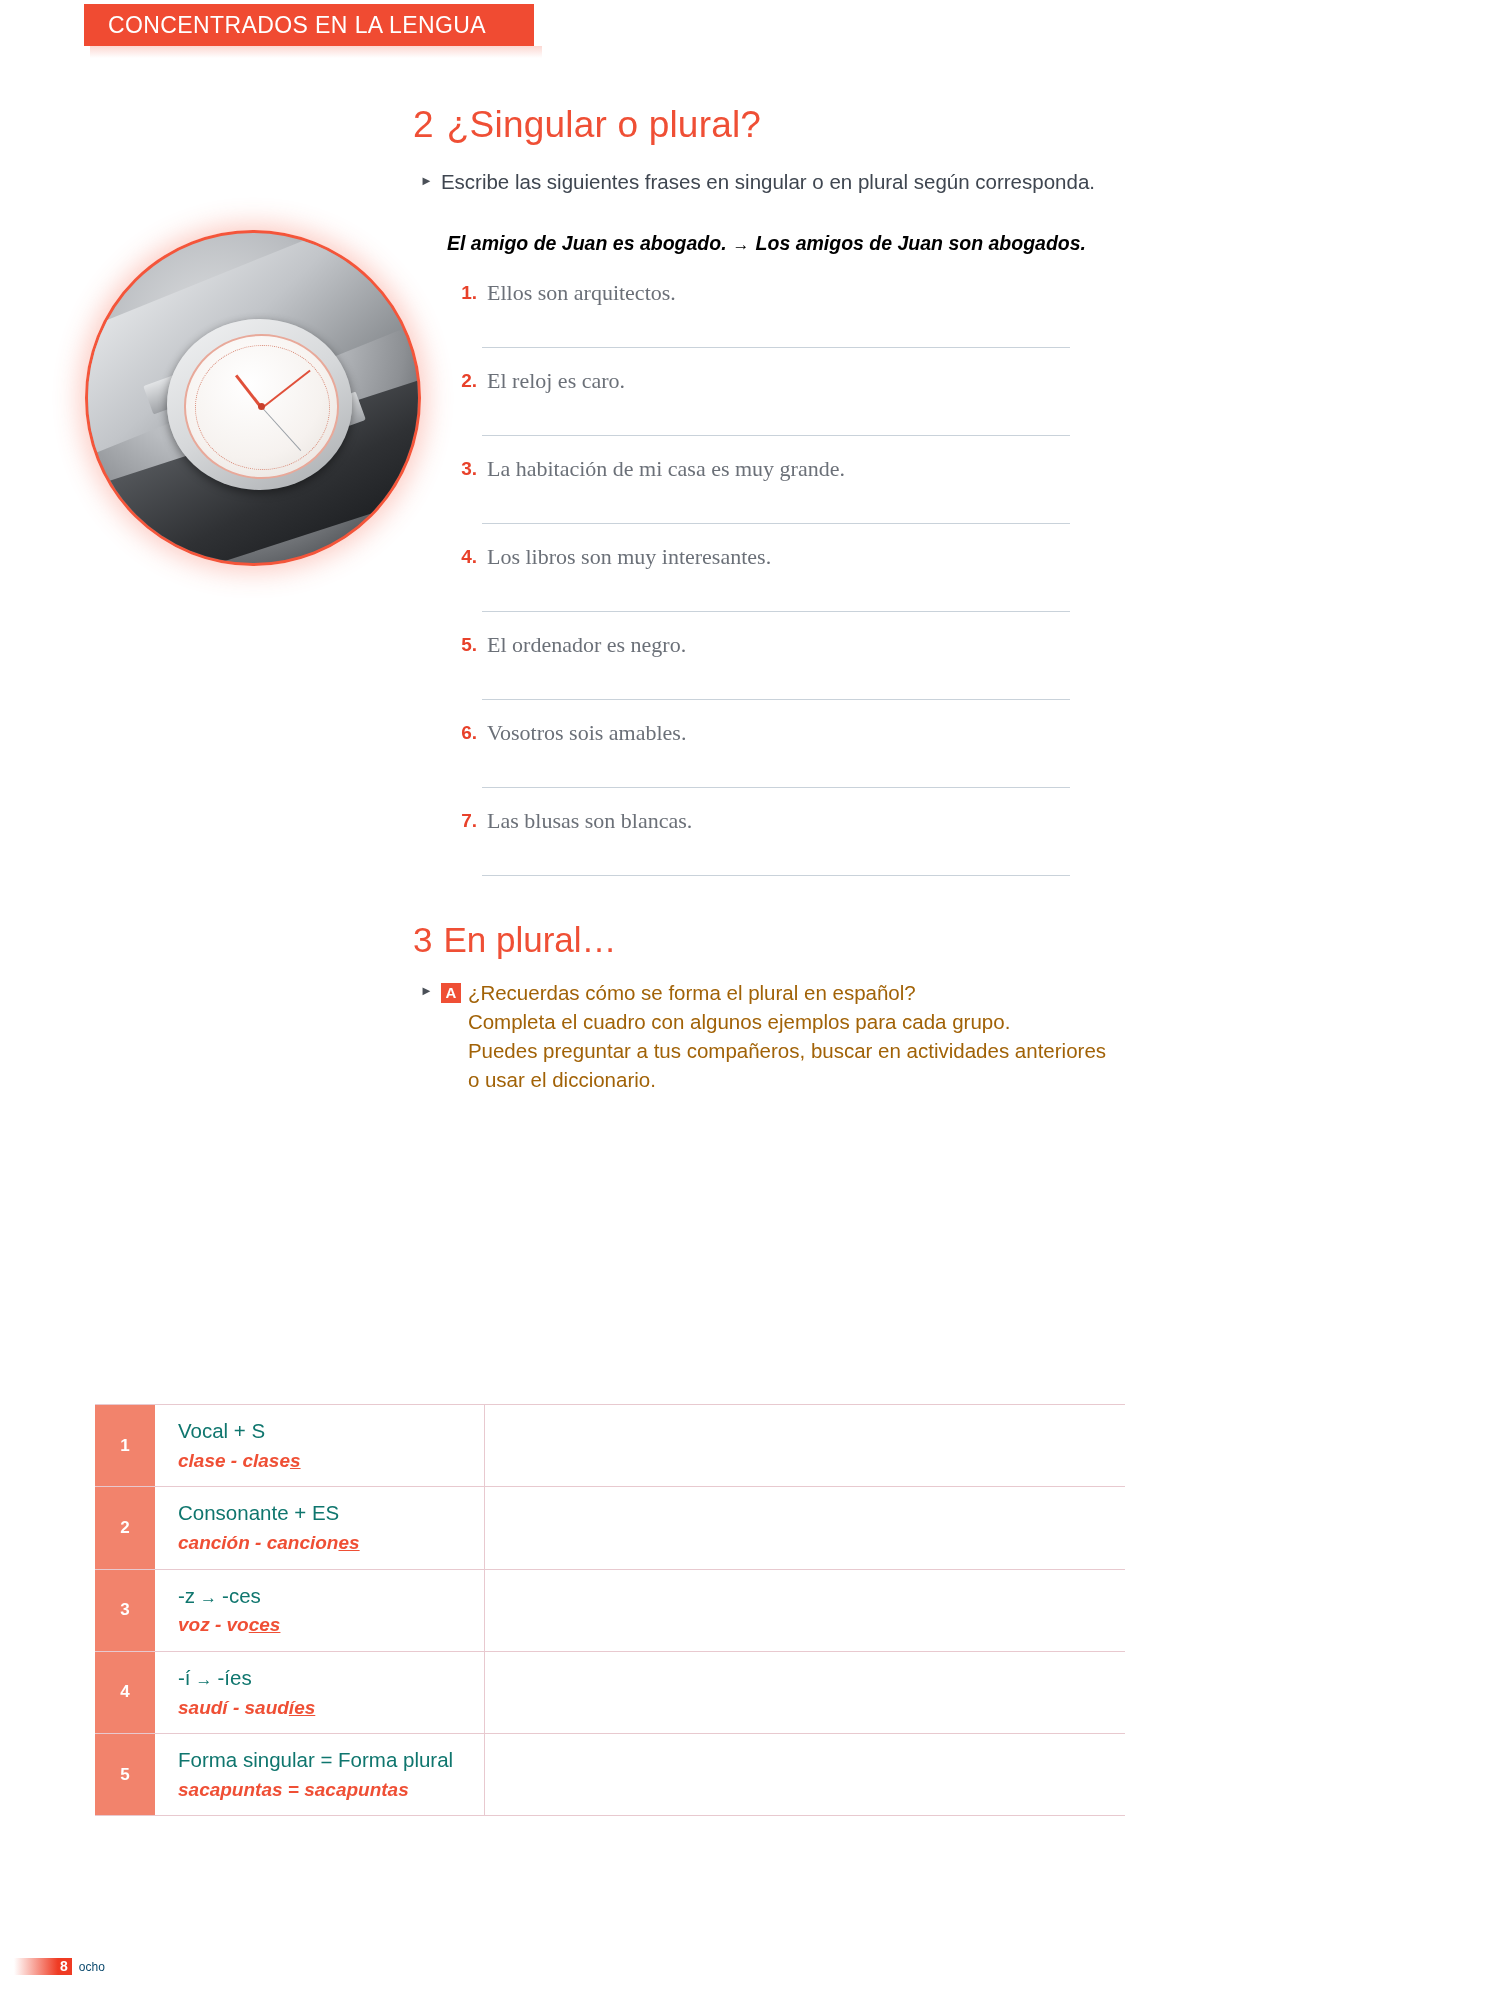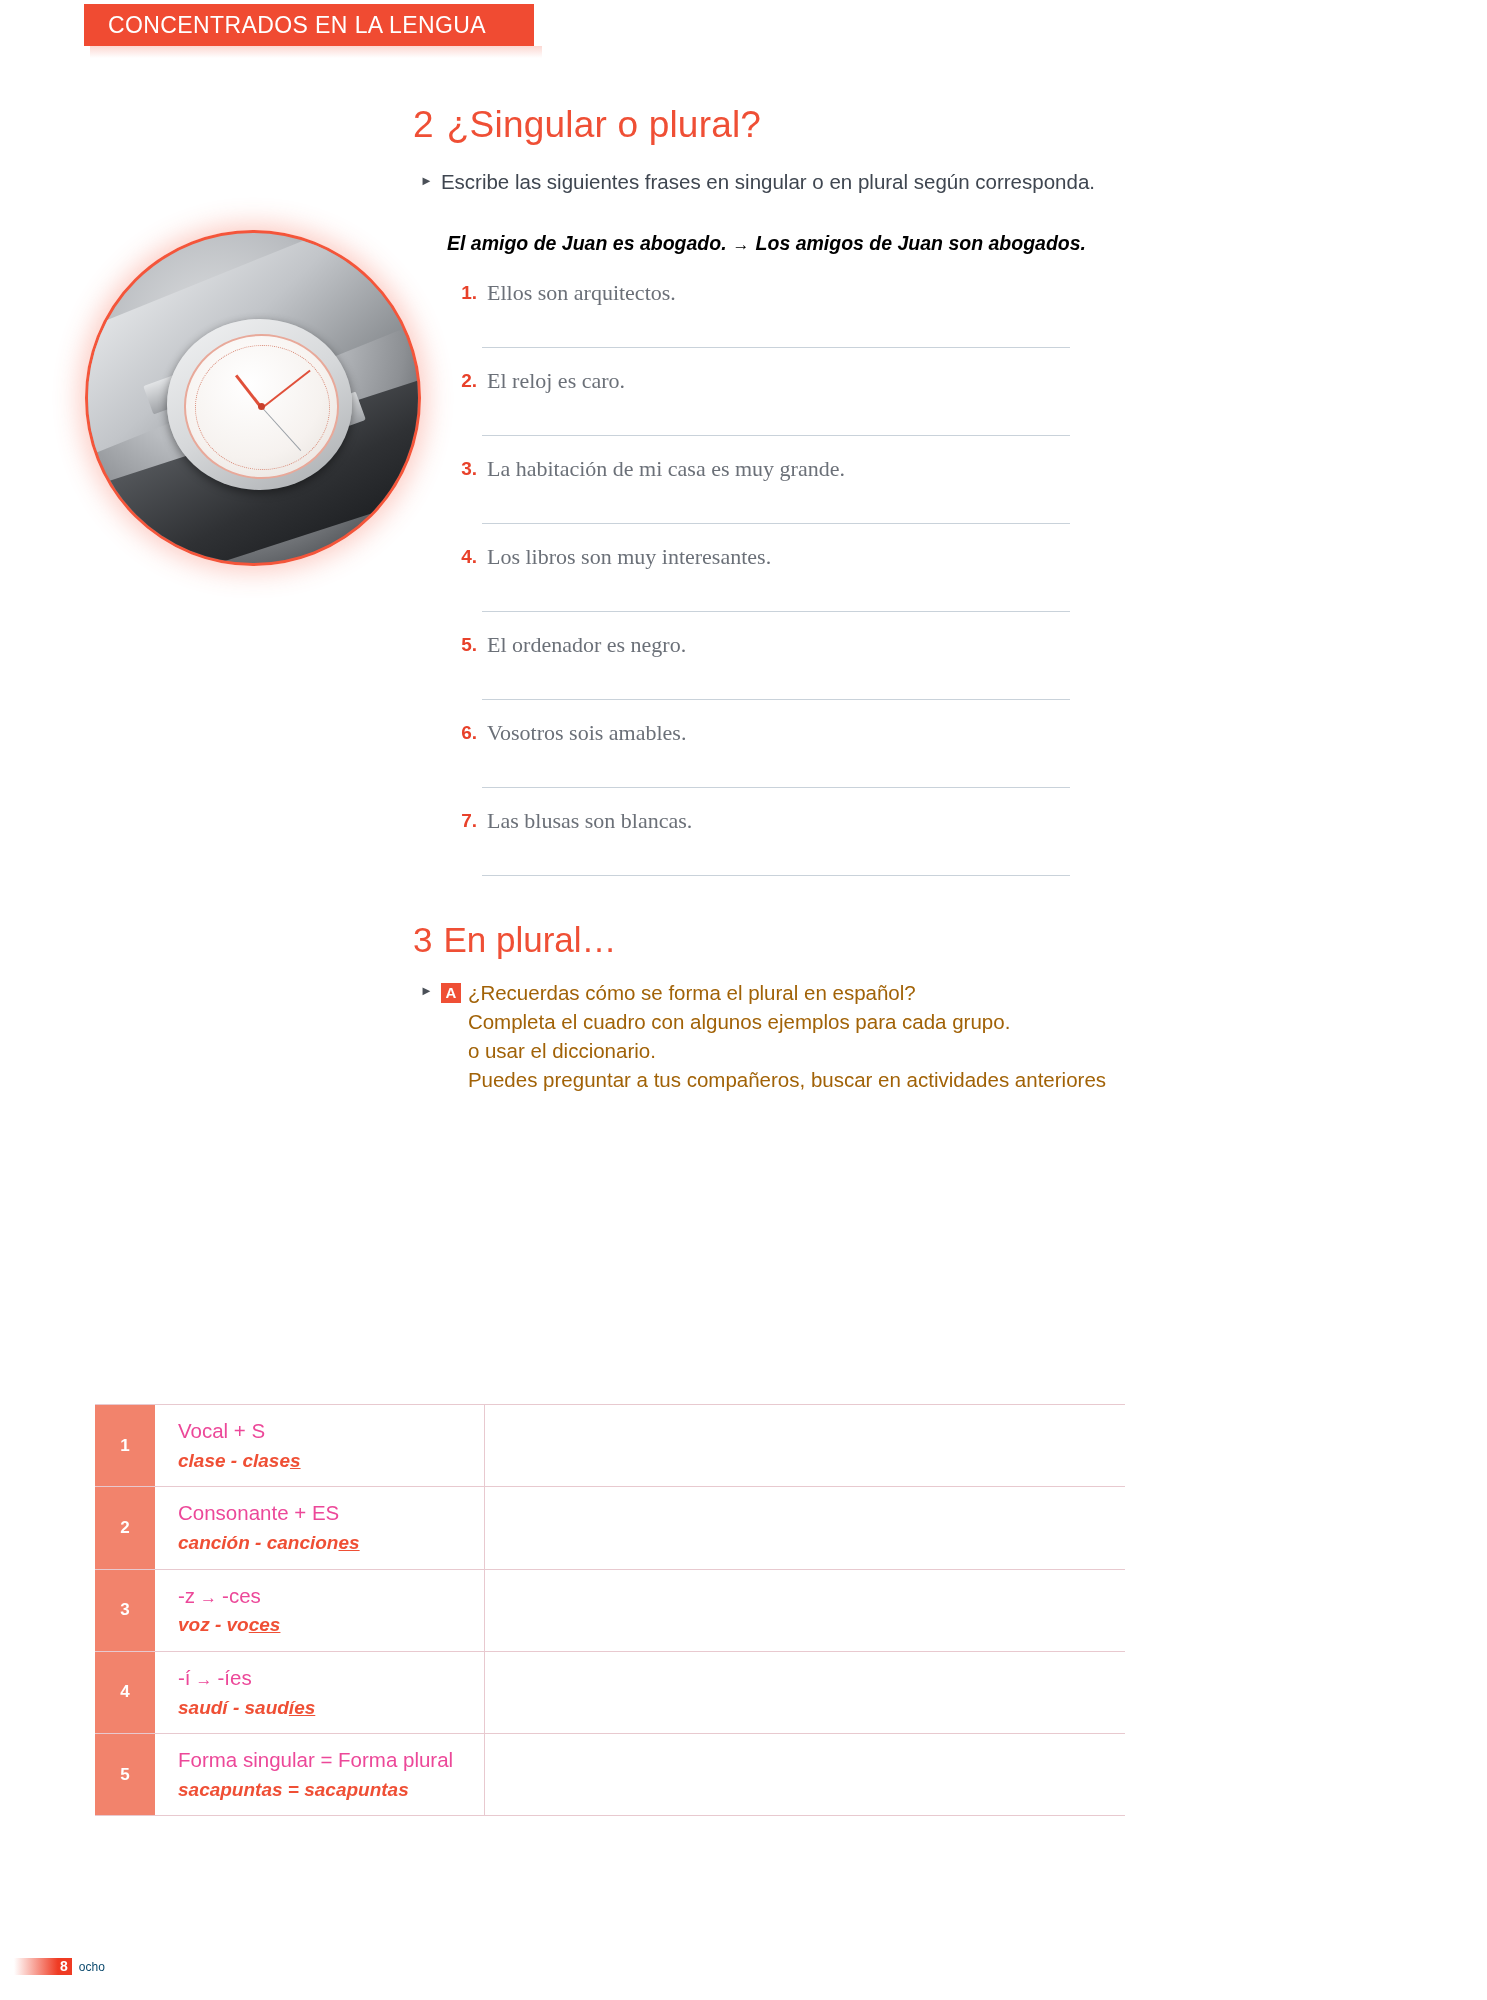--- a/index.html
+++ b/index.html
@@ -201,21 +201,21 @@
   }
   .tmid {
     flex: none;
     width: 330px;
     padding: 11px 0 11px 23px;
     border-right: 1px solid #e8c9cf;
     box-sizing: border-box;
   }
   .trule {
     font-size: 20.5px;
-    color: #ec4899;
+    color: #0f766e;
     line-height: 1.5;
     white-space: nowrap;
   }
   .trule .r-arrow {
     display: inline-block;
     margin: 0 5px;
     font-size: 17px;
   }
   .texample {
     font-size: 19px;
@@ -442,22 +442,22 @@
   <span class="num">3</span><span>En plural…</span>
 </div>
 
 <div class="instr3-block">
   <div class="instr3-row">
     <span class="arrow-bullet">►</span>
     <span class="abox">A</span>
     <div class="instr3-text">
       <div>¿Recuerdas cómo se forma el plural en español?</div>
       <div>Completa el cuadro con algunos ejemplos para cada grupo.</div>
+      <div>Puedes preguntar a tus compañeros, buscar en actividades anteriores</div>
       <div>o usar el diccionario.</div>
-      <div>Puedes preguntar a tus compañeros, buscar en actividades anteriores</div>
     </div>
   </div>
 </div>
 
 <div class="table">
 
   <div class="trow">
     <div class="tnum">1</div>
     <div class="tmid">
       <div class="trule">

